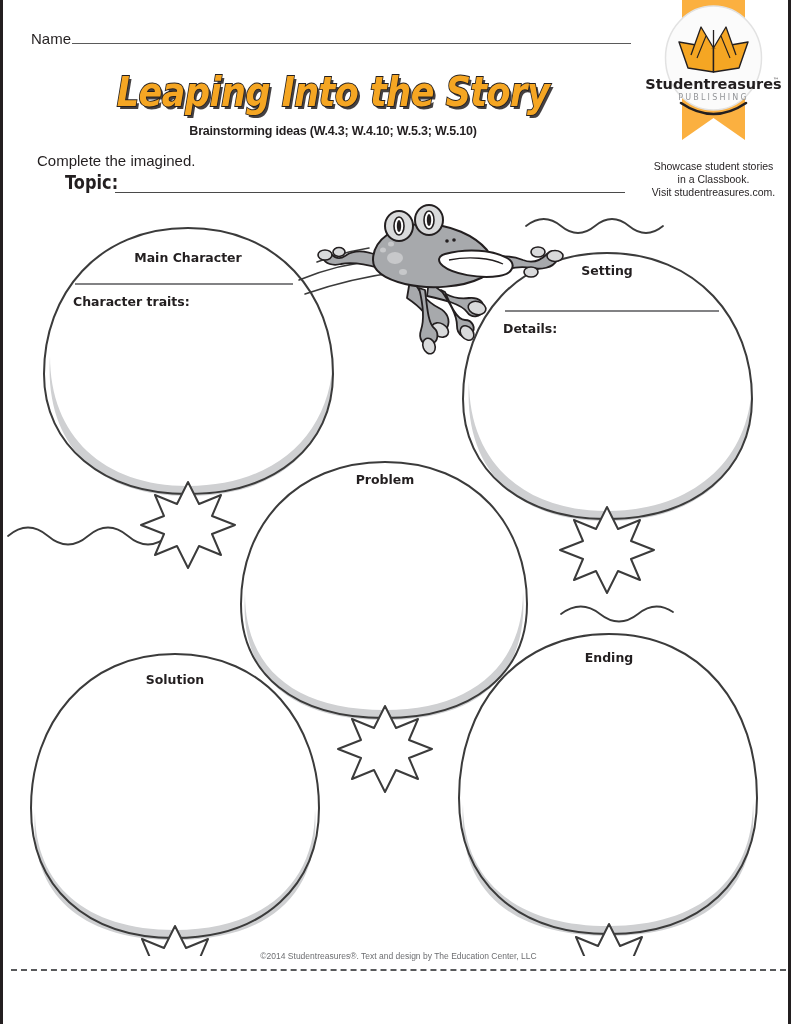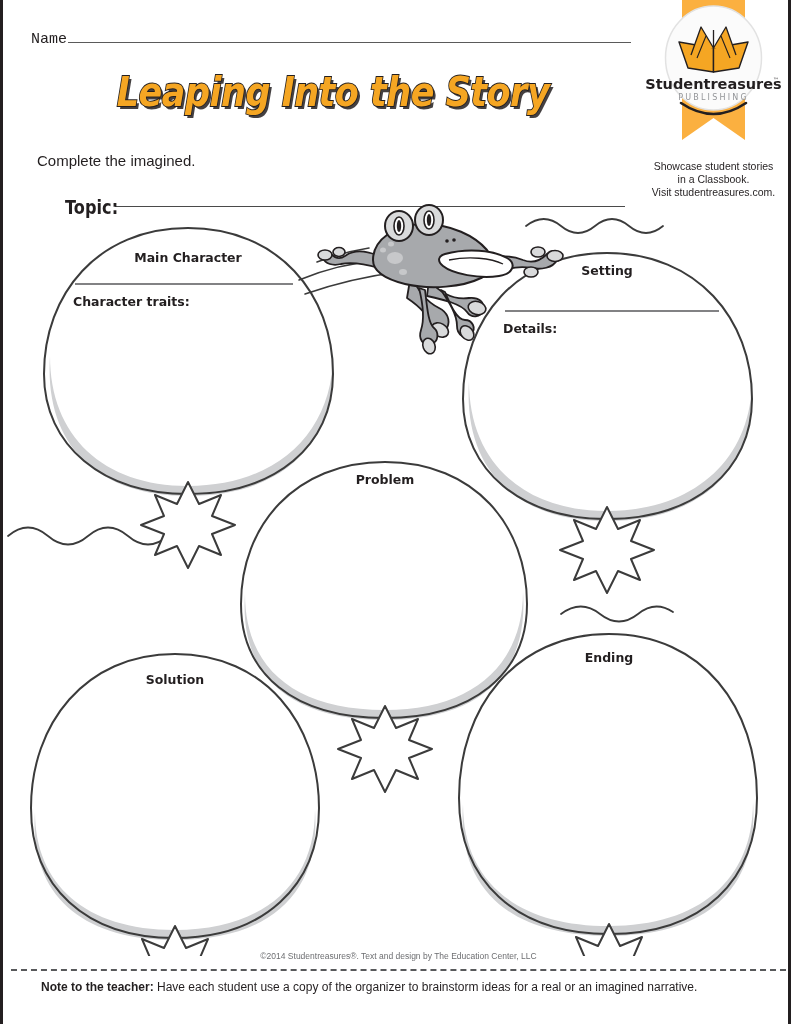--- a/index.html
+++ b/index.html
@@ -26,21 +26,21 @@
   .name-row {
     position: absolute;
     left: 28px;
     top: 30px;
     width: 600px;
     display: flex;
     align-items: baseline;
   }
   .name-label {
     font-size: 15px;
-    font-family: Liberation Mono, monospace;
+    font-family: Liberation Sans, sans-serif;
     color: #231f20;
     white-space: nowrap;
   }
   .name-rule {
     flex: 1;
     border-bottom: 1px solid #5a5a5a;
     height: 12px;
     margin-left: 1px;
   }
 
@@ -82,24 +82,24 @@
     position: absolute;
     left: 34px;
     top: 152px;
     font-size: 15px;
     color: #231f20;
   }
 
   .topic-row {
     position: absolute;
     left: 62px;
-    top: 196px;
+    top: 171px;
     width: 560px;
     display: flex;
-    align-items: flex-start;
+    align-items: flex-end;
   }
   .topic-label {
     font-family: "DejaVu Sans", sans-serif;
     font-weight: bold;
     font-size: 19px;
     color: #231f20;
     transform: scaleX(0.85);
     transform-origin: left bottom;
     white-space: nowrap;
   }
@@ -188,20 +188,21 @@
 <body>
 
 <div id="page">
 
   <div class="name-row">
     <span class="name-label">Name</span>
     <span class="name-rule"></span>
   </div>
 
   <div class="title">Leaping Into the Story</div>
+  <div class="subtitle">Brainstorming ideas (W.4.3; W.4.10; W.5.3; W.5.10)</div>
 
   <div class="instruction">Complete the imagined.</div>
 
   <div class="topic-row">
     <span class="topic-label">Topic:</span>
     <span class="topic-rule"></span>
   </div>
 
   <div class="logo-block">
     <svg width="161" height="165" viewBox="0 0 161 165">
@@ -390,17 +391,14 @@
       <g>
         <ellipse cx="134" cy="18" rx="14" ry="15" fill="#d9dadb" stroke="#231f20" stroke-width="2"></ellipse>
         <ellipse cx="134" cy="18" rx="5" ry="9" fill="#ffffff" stroke="#231f20" stroke-width="1.6"></ellipse>
         <ellipse cx="134" cy="18" rx="2.2" ry="6" fill="#231f20"></ellipse>
       </g>
     </g>
   </svg>
 
   <div class="copyright">©2014 Studentreasures®. Text and design by The Education Center, LLC</div>
   <div class="dash-rule"></div>
-  <div class="teacher-note">
-    <b>Note to the teacher:</b><span> Have each student use a copy of the organizer to brainstorm ideas for a real or an imagined narrative.</span>
-  </div>
 
 </div>
 
 </body></html>

